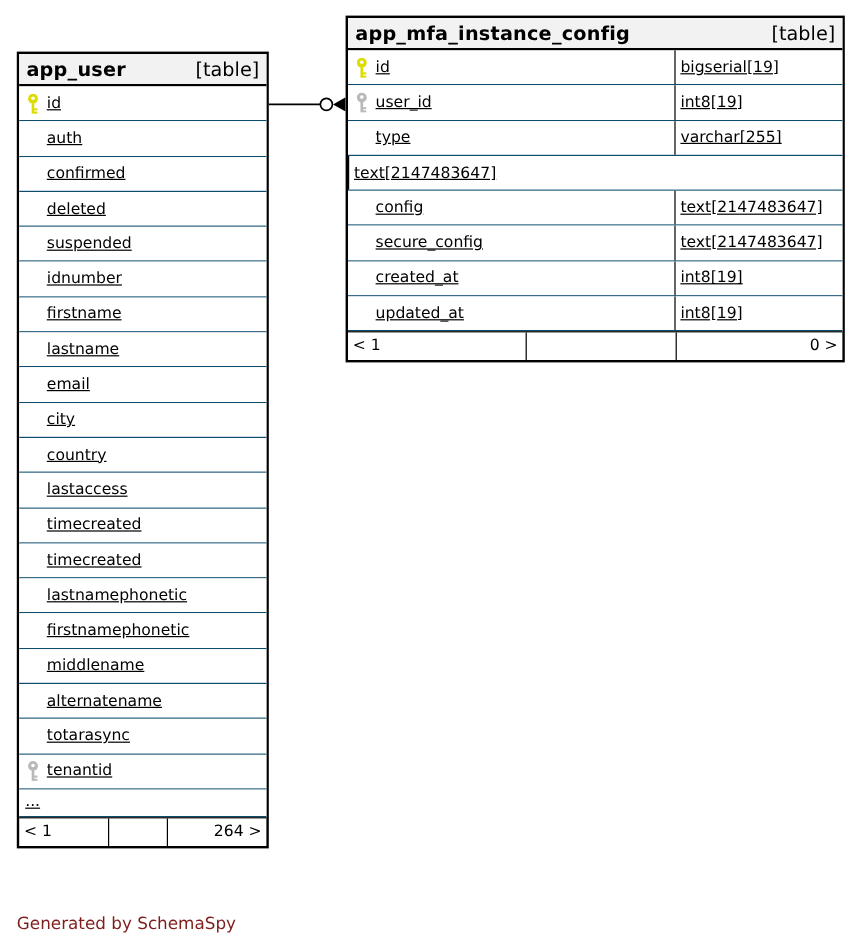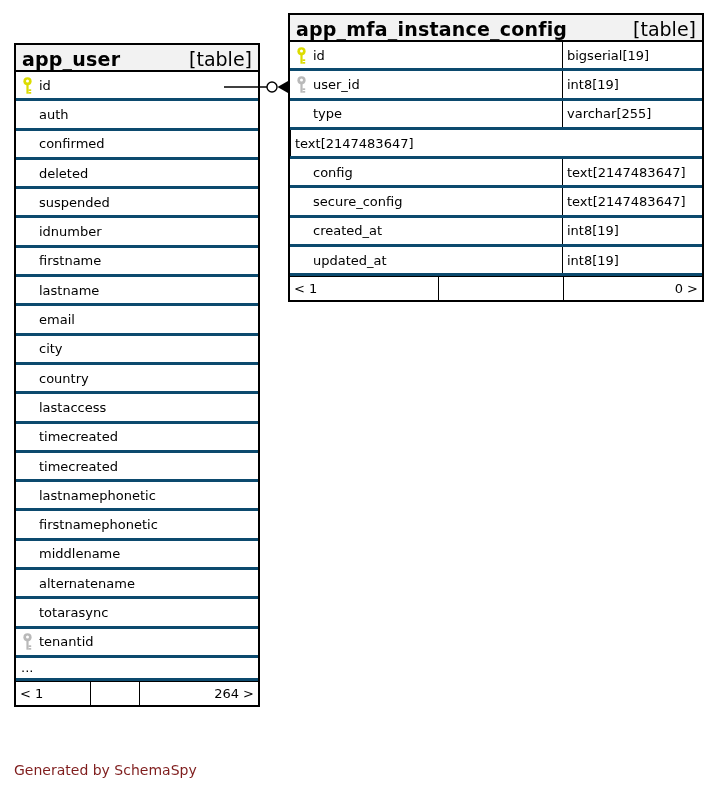--- a/index.html
+++ b/index.html
@@ -1,30 +1,30 @@
 <!DOCTYPE html>
 <html><head>
 <meta charset="utf-8">
 <style>
   * { box-sizing: border-box; margin: 0; padding: 0; }
   html, body { width: 721px; height: 791px; background: #ffffff;
     font-family: "DejaVu Sans", "Liberation Sans", sans-serif; }
   .canvas { position: relative; width: 721px; height: 791px; background: #fff; overflow: hidden; }
 
   .table-box { position: absolute; border: 2px solid #000; background: #fff; }
-  #table-0 { left: 14px; top: 43px; width: 246px; }
+  #table-0 { left: 14px; top: 43px; width: 210px; }
   #table-1 { left: 288px; top: 13px; width: 416px; }
 
-  .thead { display: flex; justify-content: space-between; align-items: flex-end;
+  .thead { display: flex; justify-content: space-between; align-items: center;
     height: 27px; background: #f2f2f2; border-bottom: 2px solid #000;
-    padding: 0 6px; font-size: 19px; }
+    padding: 0 6px; font-size: 16px; }
   .tname { font-weight: bold; letter-spacing: 0.2px; }
   .tbadge { font-weight: normal; }
 
-  .trow { display: flex; align-items: stretch; height: 29.3px; border-bottom: 3px solid #0c4a6e; font-size: 13px; background: #fff; }
+  .trow { display: flex; align-items: stretch; height: 29.3px; border-bottom: 1px solid #0c4a6e; font-size: 13px; background: #fff; text-decoration: underline; }
   .trow.dots { height: 23px; }
   .namecell { display: flex; align-items: center; flex: 1; padding-left: 6px; min-width: 0; }
   .keyslot { width: 11px; height: 17px; flex: 0 0 11px; margin-right: 6px; display: inline-block; }
   .trow.dots .namecell { padding-left: 5px; }
   .coltext { white-space: nowrap; }
   .typecell { width: 140px; flex: 0 0 140px; border-left: 1px solid #000;
     display: flex; align-items: center; padding-left: 4px; white-space: nowrap; }
 
   .tfoot { display: flex; height: 24px; border-top: 1px solid #000; font-size: 13px; }
   .fcell { display: flex; align-items: center; padding: 0 4px; }

